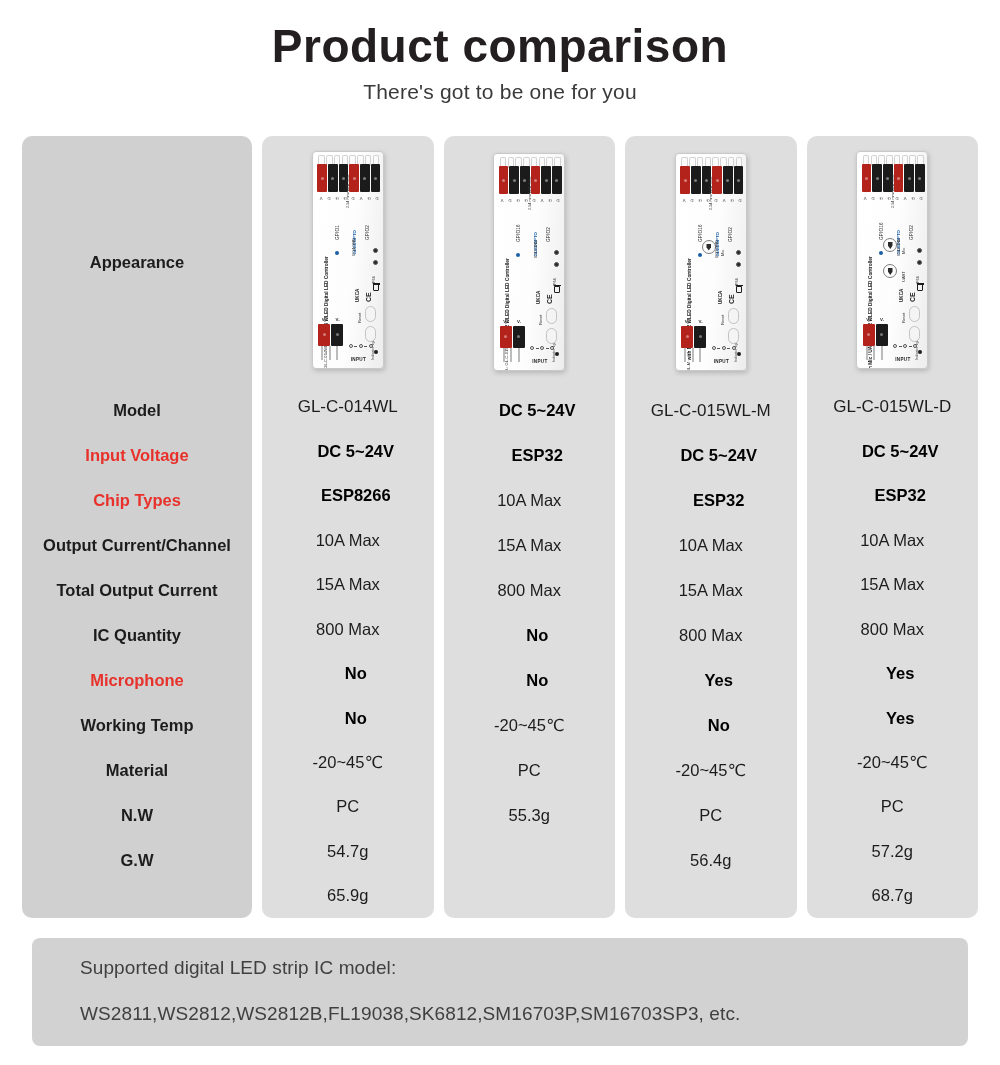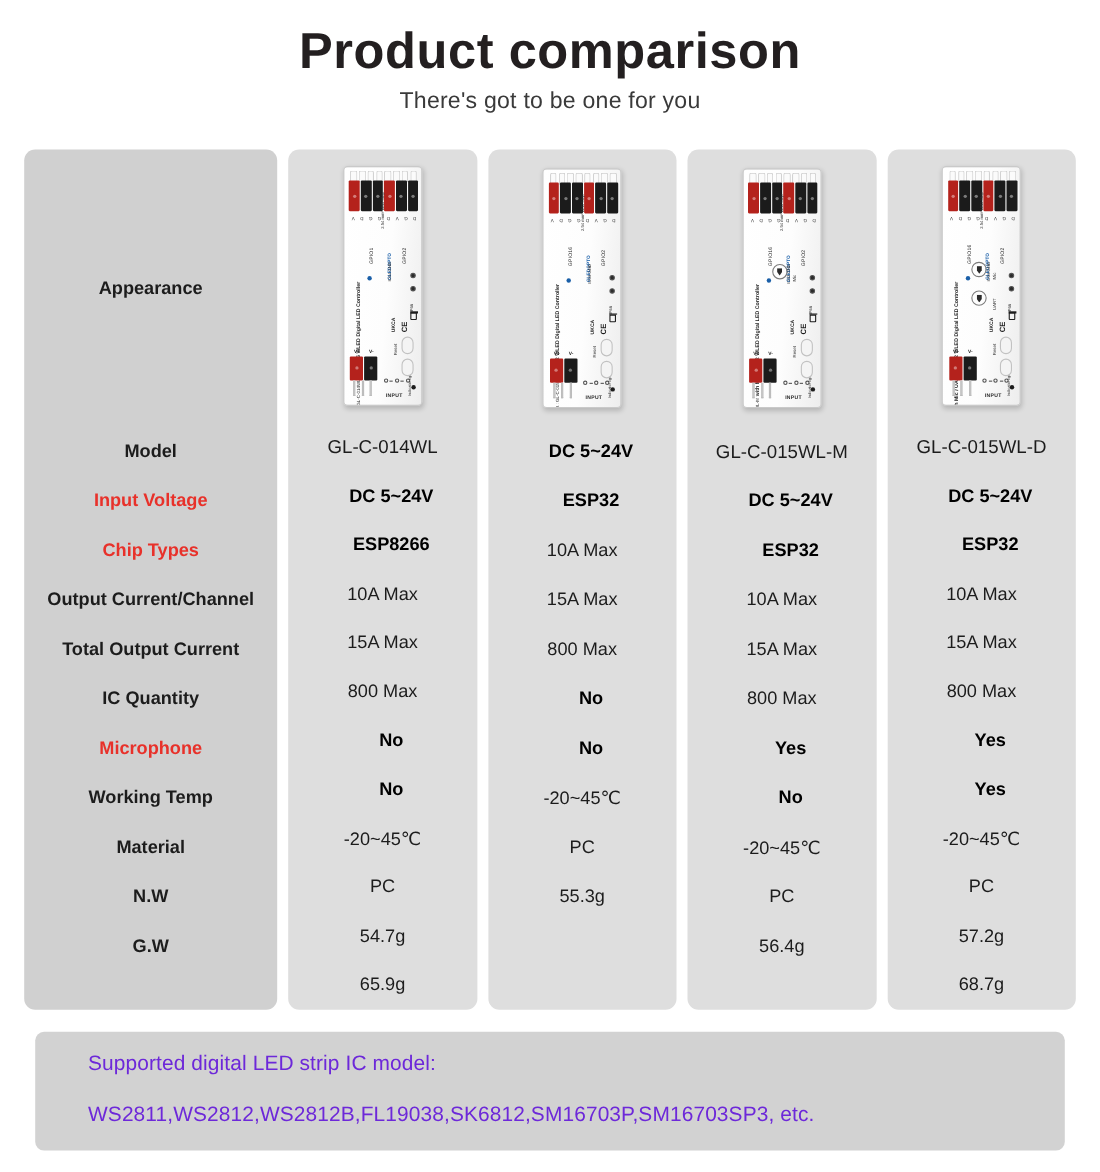--- a/index.html
+++ b/index.html
@@ -103,21 +103,21 @@
     left: 32px;
     top: 938px;
     width: 936px;
     height: 108px;
     background: #d2d2d2;
     border-radius: 8px;
     padding: 20px 0 0 48px;
   }
   .footer-line {
     font-size: 19px;
-    color: #6d28d9;
+    color: #404040;
     line-height: 1.0;
     letter-spacing: 0.1px;
   }
   .footer-line + .footer-line { margin-top: 27px; }
 
   
   .device {
     position: relative;
     width: 72px;
     height: 218px;

